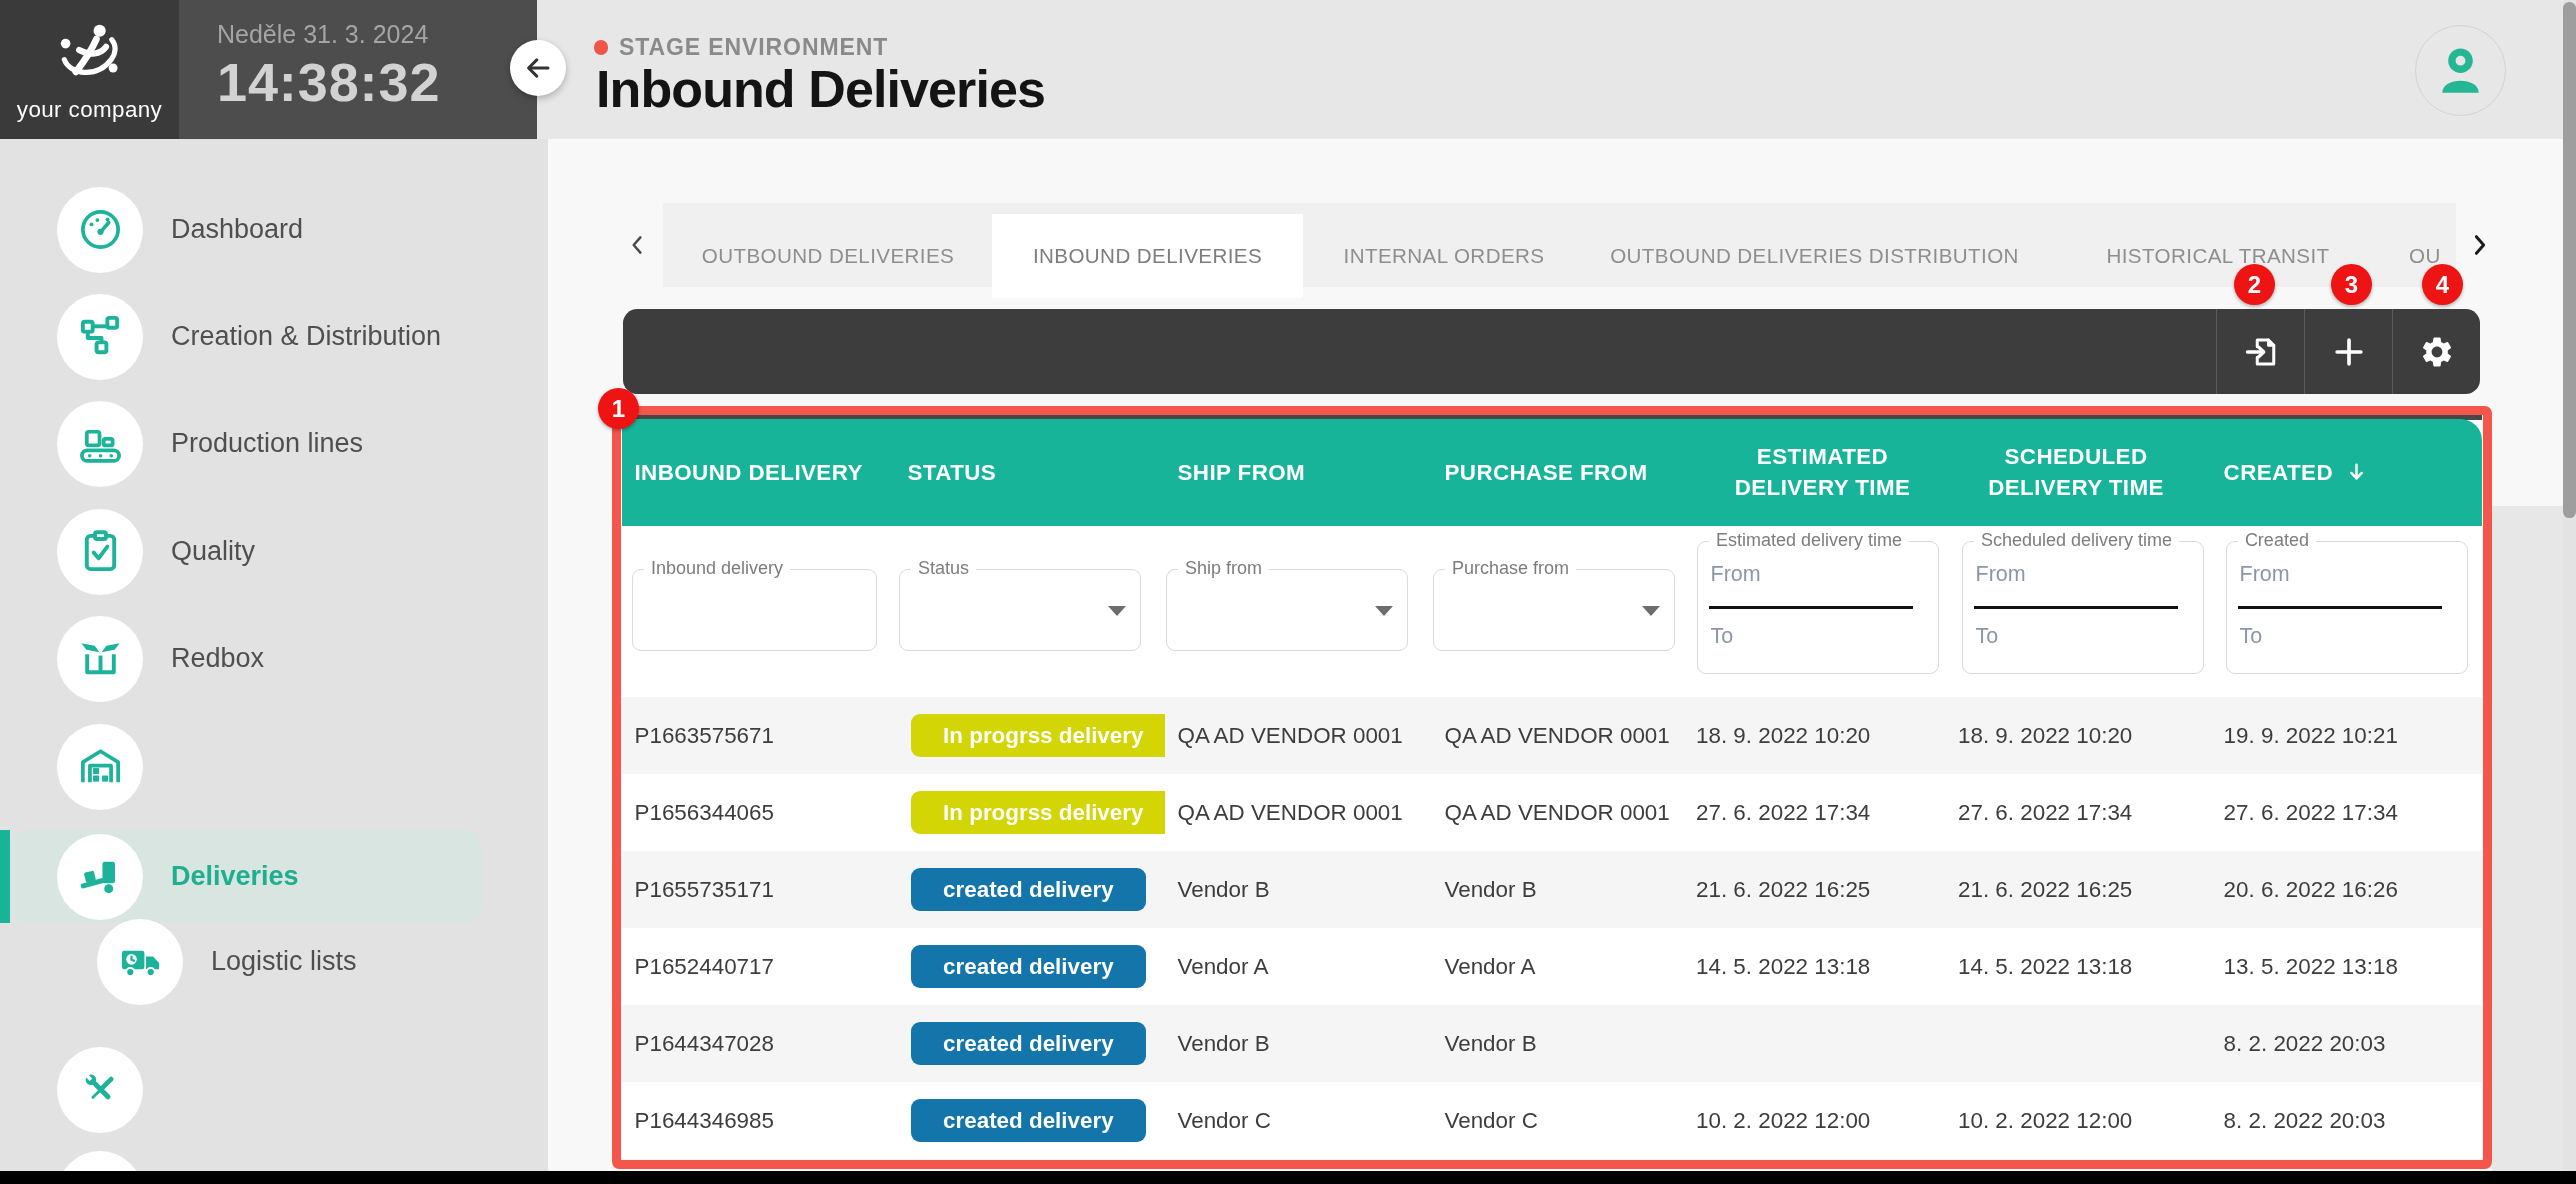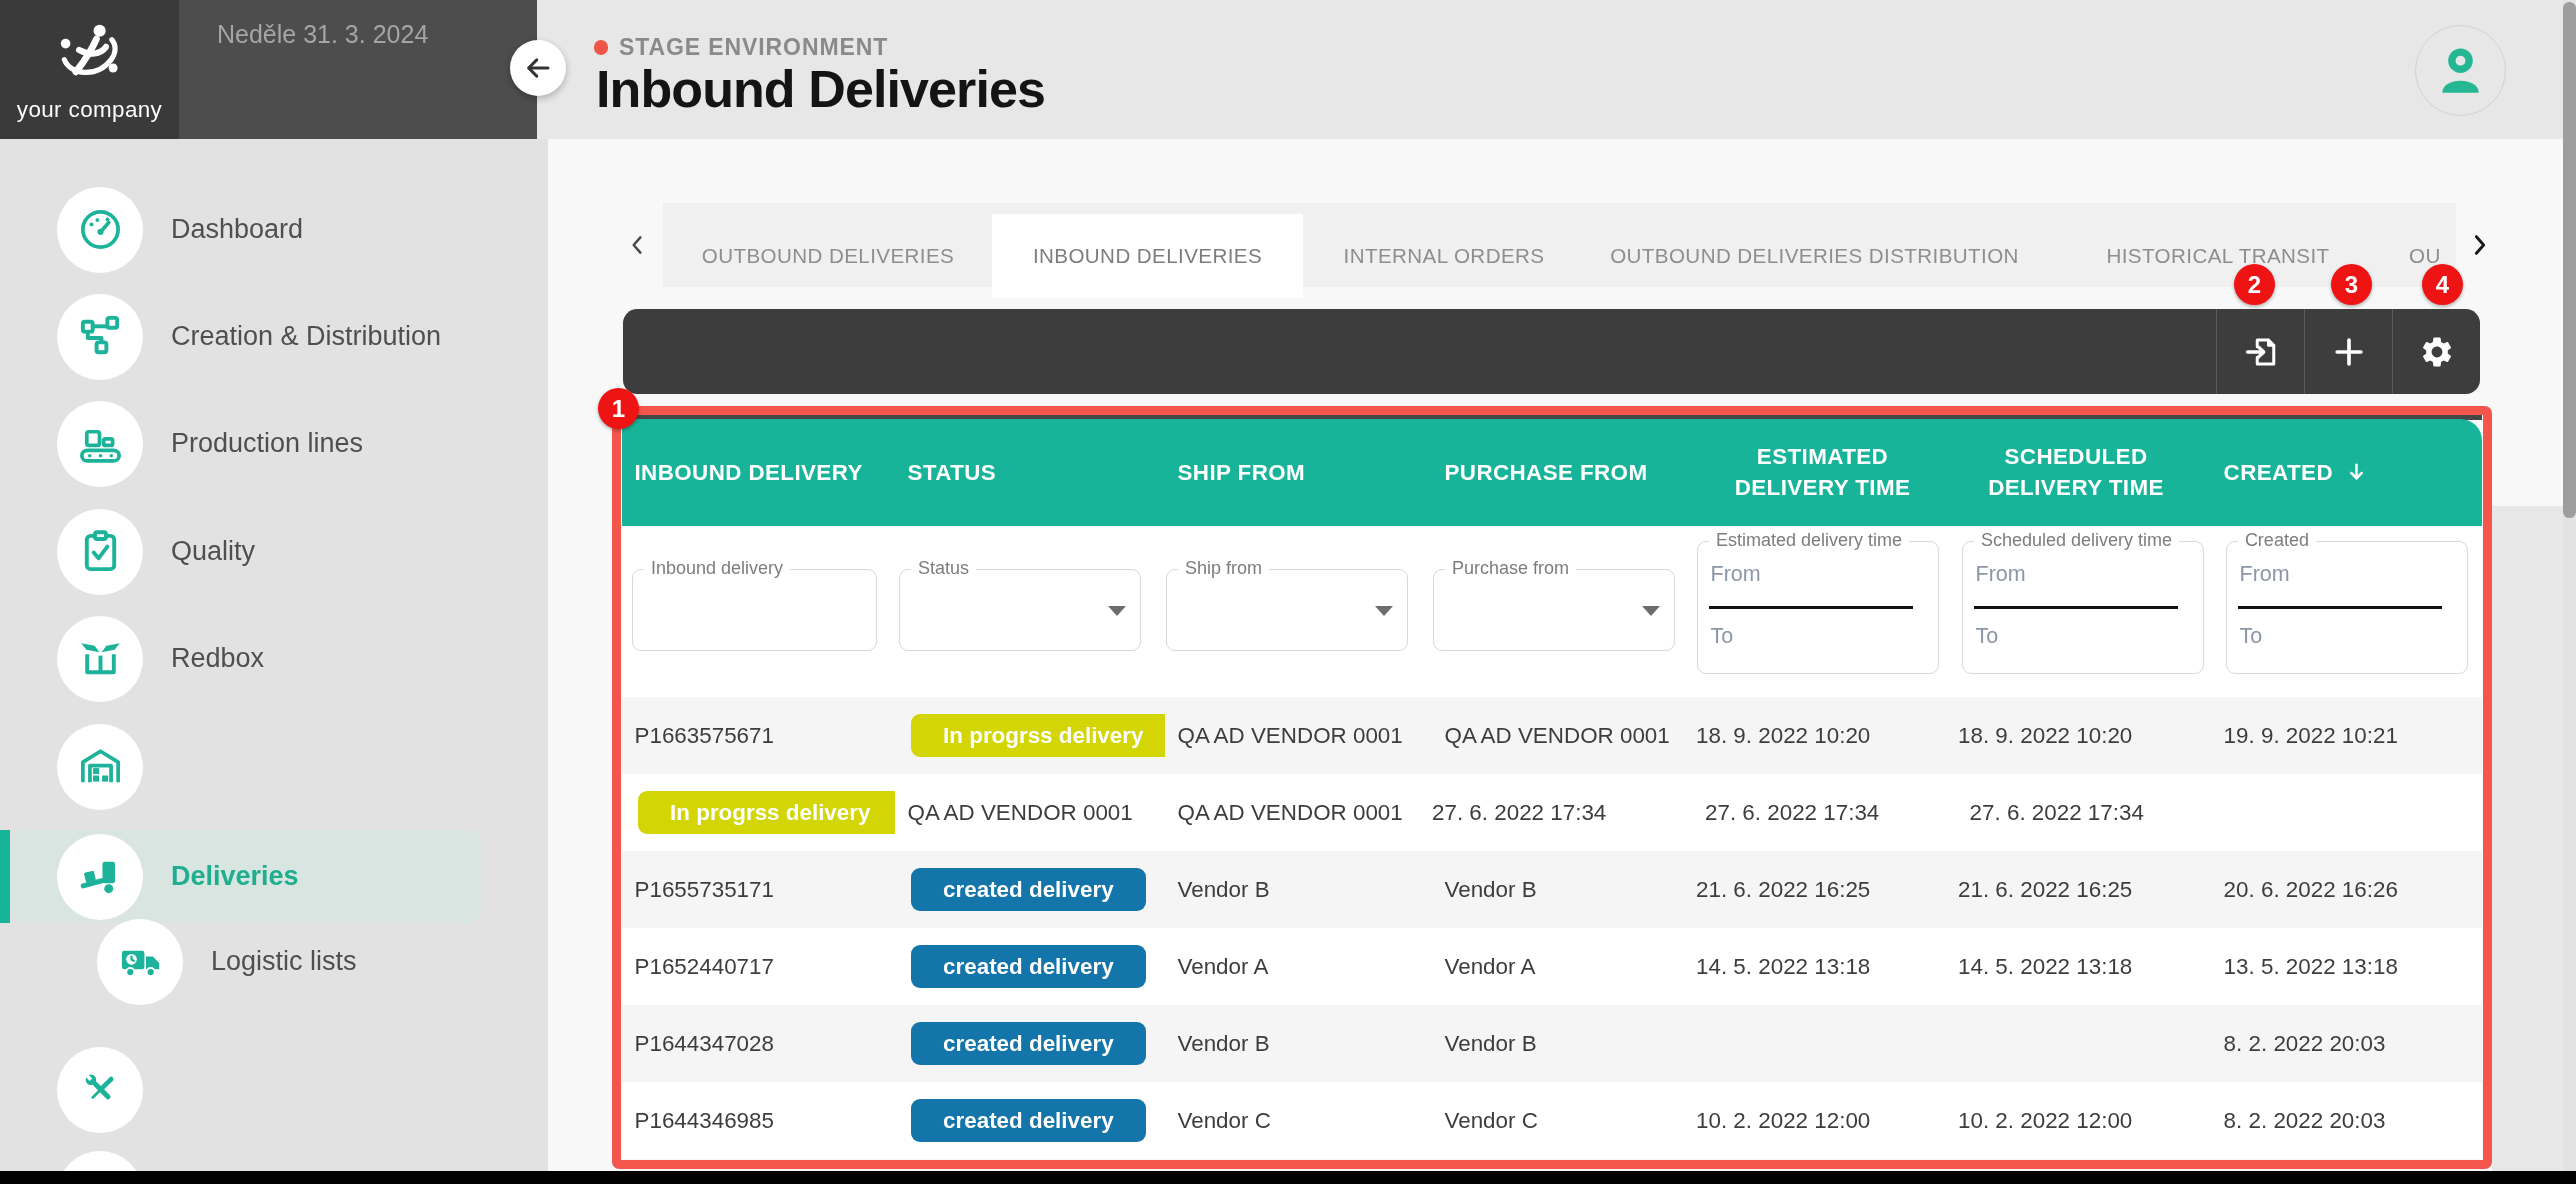--- a/index.html
+++ b/index.html
@@ -99,20 +99,21 @@
     <path d="M8.6 10.6 C12 12.4 15.2 12 17 9.6" stroke-width="1.9"></path>
     <path d="M4 13.6 C5.8 18.4 14.2 19.4 18.6 13.6 C20.2 11.4 20.2 9 18.8 7.4" stroke-width="1.6"></path>
     <circle cx="4.4" cy="8.6" r="1.5" fill="#fff" stroke="none"></circle>
     <circle cx="19.2" cy="16.2" r="1.4" fill="#fff" stroke="none"></circle>
   </svg>
   <div class="logo-text">your company</div>
 </div>
 
 <div class="abs clock-block">
   <div class="clock-date">Neděle 31. 3. 2024</div>
+  <div class="clock-time">14:38:32</div>
 </div>
 
 <div class="abs back-btn">
   <svg width="30" height="30" viewBox="0 0 24 24" fill="none" stroke="#333" stroke-width="2.4" stroke-linecap="round" stroke-linejoin="round">
     <line x1="20" y1="12" x2="5" y2="12"></line>
       <path d="M11 5.5 L4.5 12 L11 18.5"></path>
   </svg>
 </div>
 
 <div class="abs env-row">
@@ -367,20 +368,21 @@
     <div class="td">
         <span class="badge in-progress">In progrss delivery</span>
       </div>
     <div class="td">QA AD VENDOR 0001</div>
     <div class="td">QA AD VENDOR 0001</div>
     <div class="td c5">18. 9. 2022 10:20</div>
     <div class="td c6">18. 9. 2022 10:20</div>
     <div class="td c7">19. 9. 2022 10:21</div>
   </div>
   <div class="tgrid row">
+    <div class="td">P1656344065</div>
     <div class="td">
         <span class="badge in-progress">In progrss delivery</span>
       </div>
     <div class="td">QA AD VENDOR 0001</div>
     <div class="td">QA AD VENDOR 0001</div>
     <div class="td c5">27. 6. 2022 17:34</div>
     <div class="td c6">27. 6. 2022 17:34</div>
     <div class="td c7">27. 6. 2022 17:34</div>
   </div>
   <div class="tgrid row">

